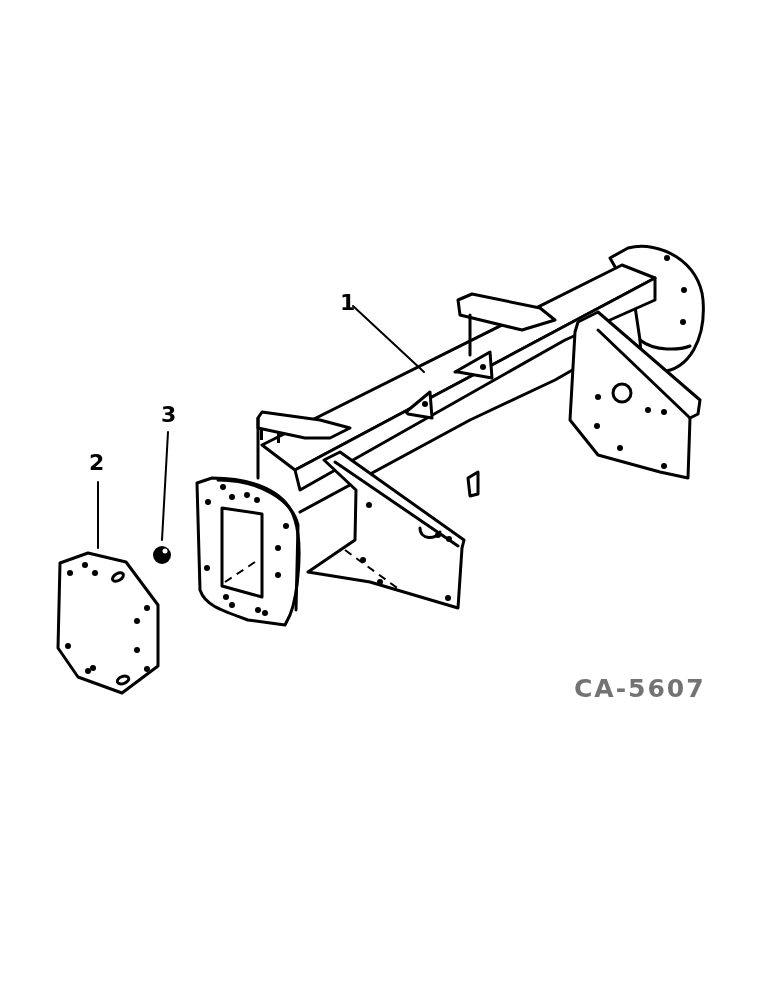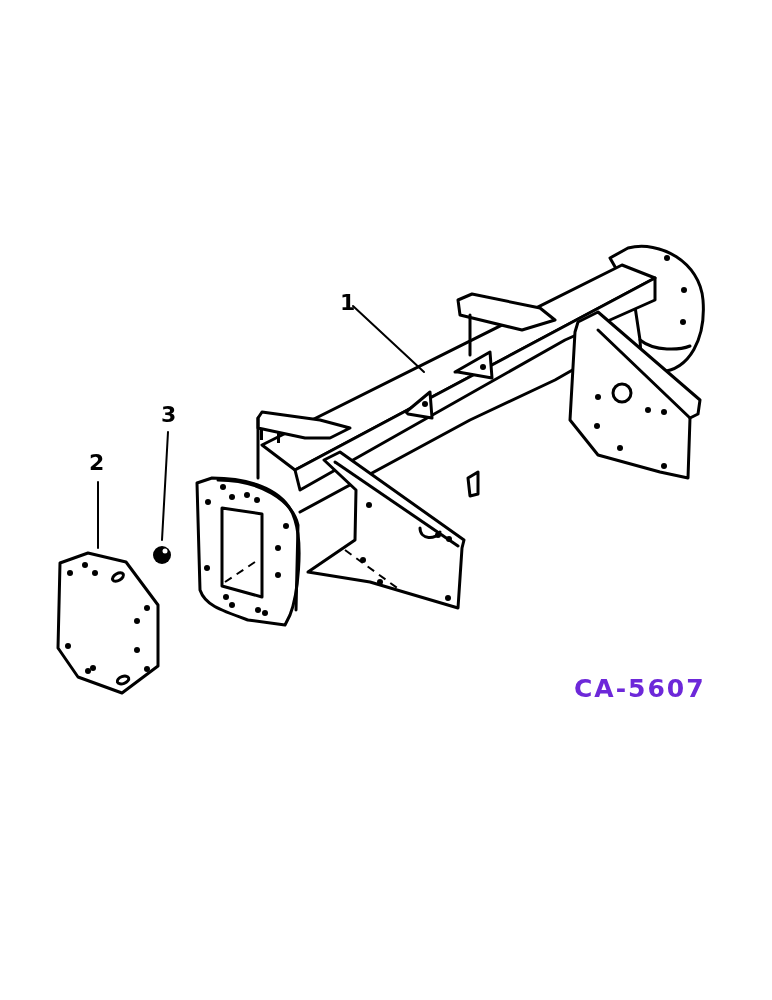--- a/index.html
+++ b/index.html
@@ -1,19 +1,19 @@
 <!DOCTYPE html>
 <html><head>
 <meta charset="utf-8">
 <style>
   html, body { margin: 0; padding: 0; background: #ffffff; }
   body { width: 772px; height: 1000px; position: relative; overflow: hidden; font-family: "DejaVu Sans", sans-serif; }
   .canvas { position: absolute; left: 0; top: 0; width: 772px; height: 1000px; }
   .callout { position: absolute; font-family: "DejaVu Sans", sans-serif; font-weight: bold; font-size: 22px; color: #000; line-height: 1; }
-  .figure-id { position: absolute; left: 574px; top: 676px; font-family: "DejaVu Sans", sans-serif; font-weight: bold; font-size: 25px; letter-spacing: 2px; color: #6d28d9; line-height: 1; }
+  .figure-id { position: absolute; left: 574px; top: 676px; font-family: "DejaVu Sans", sans-serif; font-weight: bold; font-size: 25px; letter-spacing: 2px; color: #737373; line-height: 1; }
   svg { position: absolute; left: 0; top: 0; }
   .ln { stroke: #000; stroke-width: 3; fill: none; stroke-linejoin: round; stroke-linecap: round; }
   .thin { stroke: #000; stroke-width: 2; fill: none; stroke-linecap: round; }
   .face { fill: #fff; stroke: #000; stroke-width: 3; stroke-linejoin: round; }
   .dash { stroke: #000; stroke-width: 2; fill: none; stroke-dasharray: 8 6; }
   .hole { fill: #000; }
 </style>
 </head>
 <body>
 

